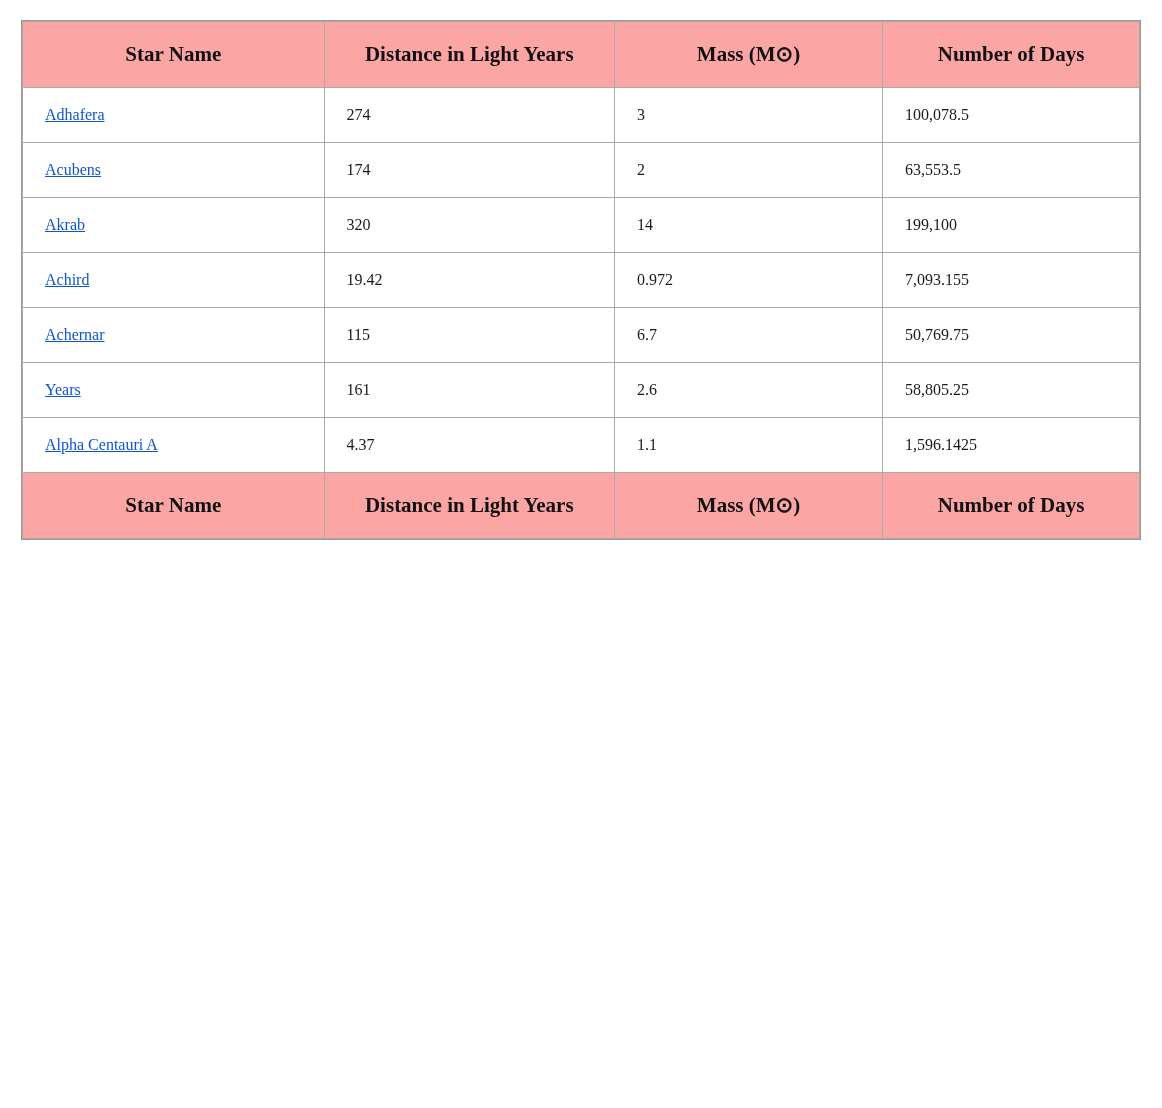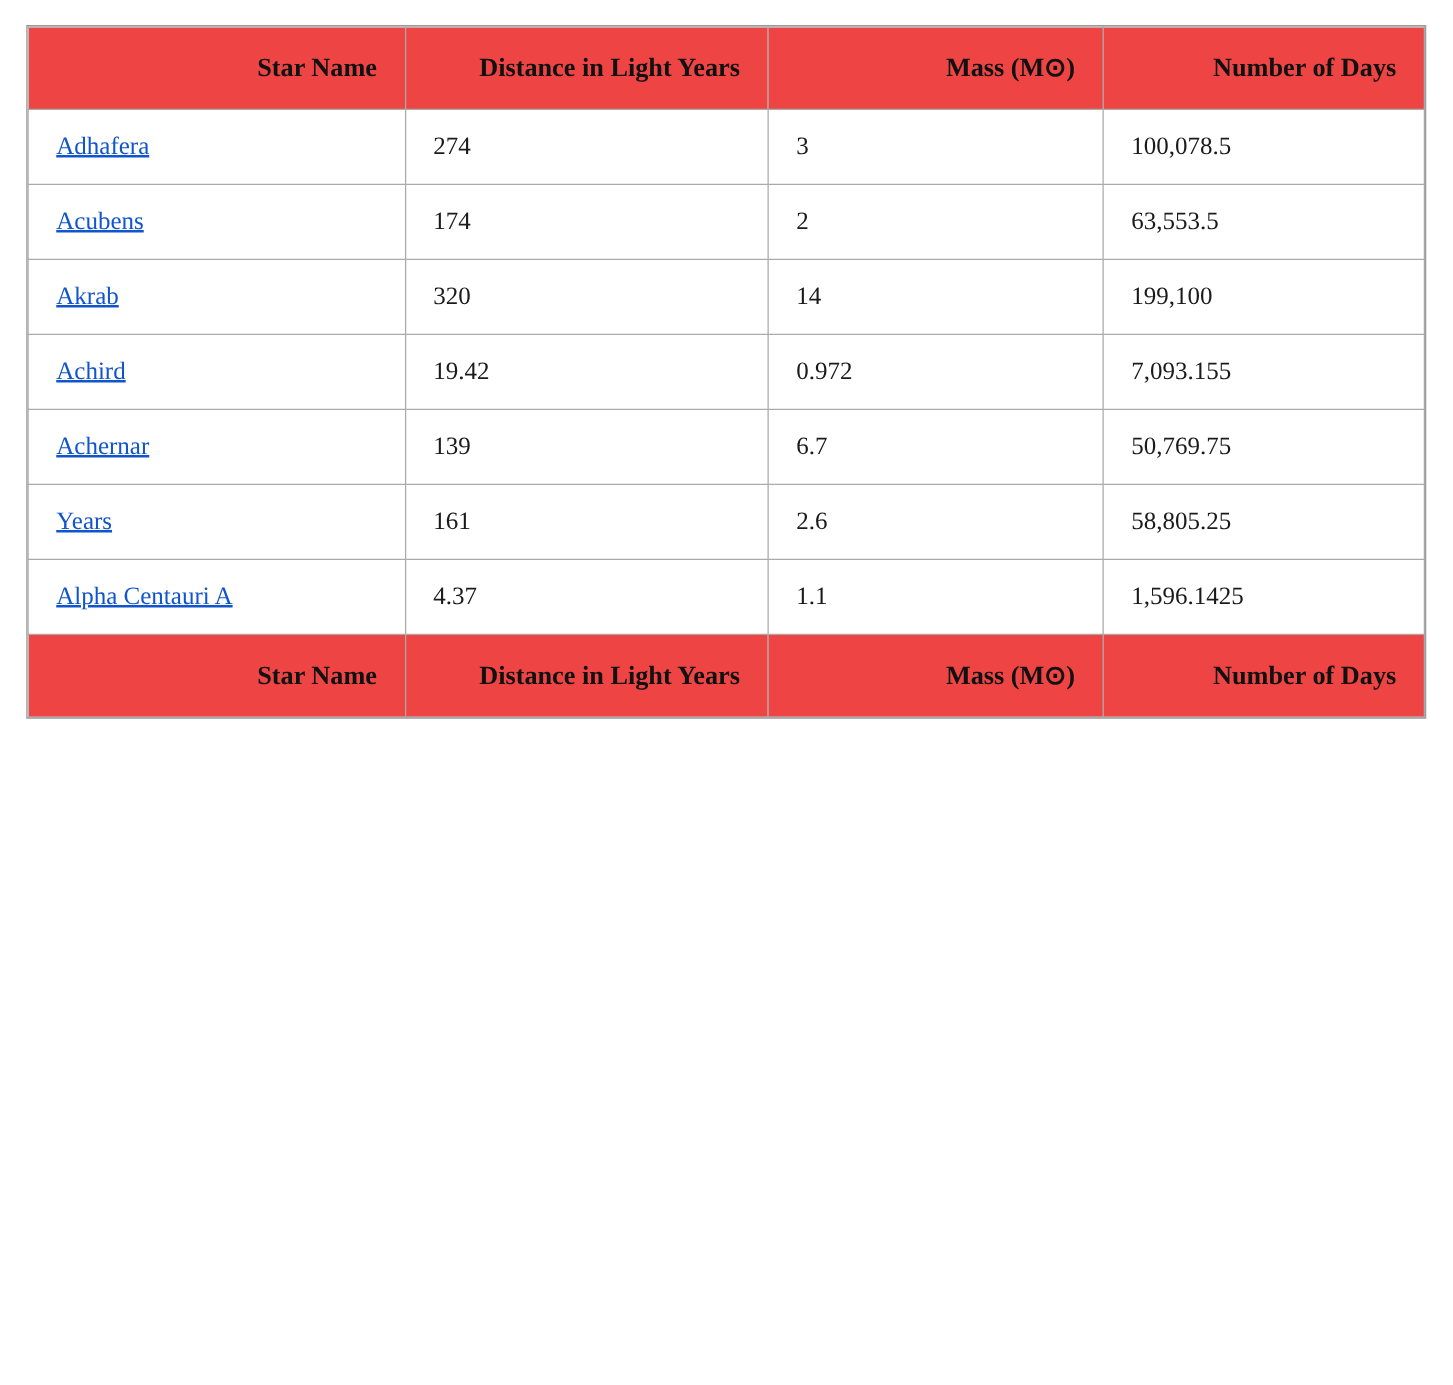--- a/index.html
+++ b/index.html
@@ -27,30 +27,30 @@
       border-collapse: collapse;
     }
 
     thead tr th,
     tfoot tr th {
       border: 1px solid #aaa;
       padding: 20px 22px;
       font-weight: bold;
       font-size: 21px;
       vertical-align: top;
-      text-align: right;
+      text-align: center;
       color: #111;
-      background: #ef4444;
+      background: #fca5a5;
     }
 
     tbody tr td {
       border: 1px solid #aaa;
       padding: 18px 22px;
       vertical-align: middle;
-      font-size: 20px;
+      font-size: 16px;
       color: #1a1a1a;
     }
 
     .star-name-link {
       color: #1155CC;
       text-decoration: underline;
       cursor: pointer;
     }
 
     col.col-name {
@@ -105,21 +105,21 @@
           <td>199,100</td>
         </tr>
         <tr>
           <td><a class="star-name-link" href="#">Achird</a></td>
           <td>19.42</td>
           <td>0.972</td>
           <td>7,093.155</td>
         </tr>
         <tr>
           <td><a class="star-name-link" href="#">Achernar</a></td>
-          <td>139</td>
+          <td>115</td>
           <td>6.7</td>
           <td>50,769.75</td>
         </tr>
         <tr>
           <td><a class="star-name-link" href="#">Years</a></td>
           <td>161</td>
           <td>2.6</td>
           <td>58,805.25</td>
         </tr>
         <tr>

